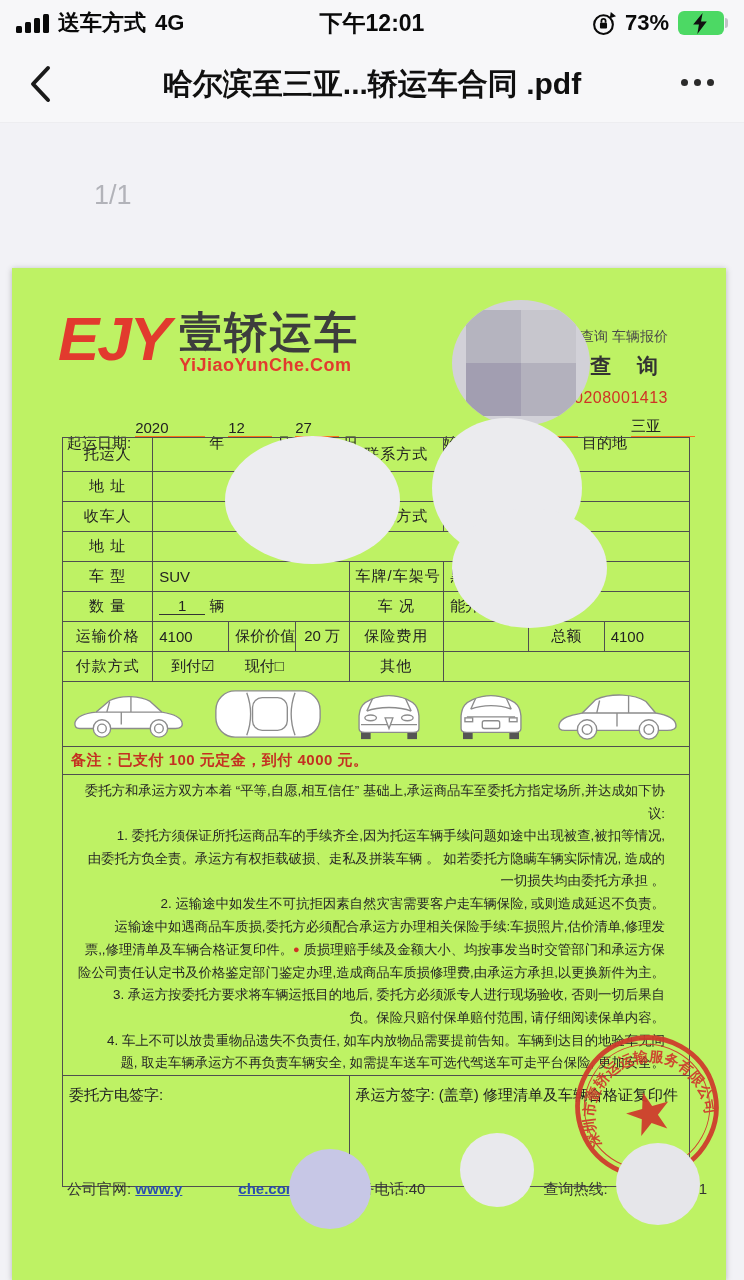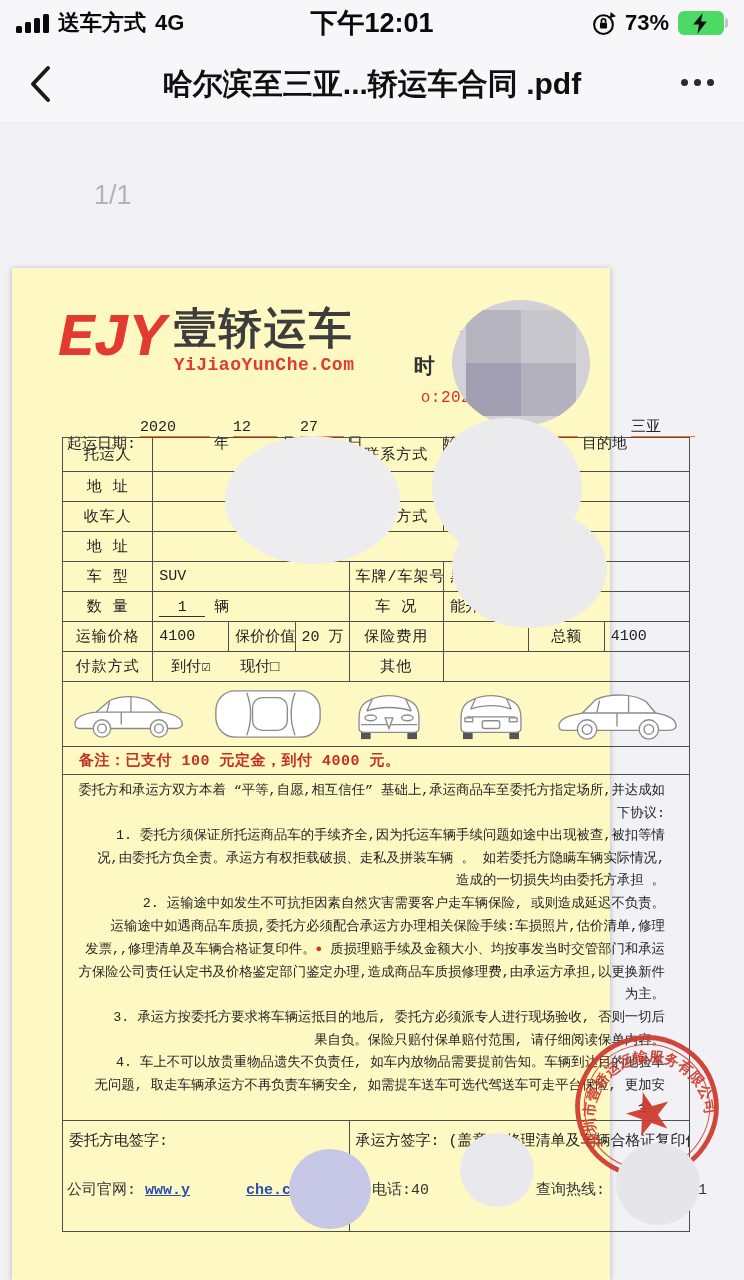--- a/index.html
+++ b/index.html
@@ -3,21 +3,21 @@
 <meta charset="utf-8">
 <style>
   html,body{margin:0;padding:0;}
   body{width:744px;height:1280px;position:relative;overflow:hidden;
        background:#f2f2f6;font-family:"Liberation Sans","DejaVu Sans",sans-serif;color:#222;}
 
   
   .statusbar{position:absolute;left:0;top:0;width:744px;height:46px;background:#f7f7f9;
              display:flex;align-items:center;justify-content:space-between;padding:0 16px;box-sizing:border-box;}
   .sb-left,.sb-right{display:flex;align-items:center;gap:9px;font-size:22px;font-weight:bold;color:#0a0a0a;}
-  .sb-time{position:absolute;left:0;right:0;text-align:center;font-size:27px;font-weight:bold;color:#0a0a0a;}
+  .sb-time{position:absolute;left:0;right:0;text-align:center;font-size:23px;font-weight:bold;color:#0a0a0a;}
   .signal{display:inline-flex;align-items:flex-end;gap:3px;height:20px;}
   .signal i{display:block;width:6px;background:#0a0a0a;border-radius:1.5px;}
   .signal i:nth-child(1){height:7px}.signal i:nth-child(2){height:11px}
   .signal i:nth-child(3){height:15px}.signal i:nth-child(4){height:19px}
   .battery{display:inline-flex;align-items:center;}
   .bat-body{width:46px;height:24px;border-radius:6px;background:#4cd964;position:relative;overflow:hidden;}
   .bat-body svg{position:absolute;left:14px;top:2px;}
   .bat-nub{width:3px;height:10px;background:#c2c2c7;border-radius:0 3px 3px 0;margin-left:1px;}
 
   
@@ -25,22 +25,22 @@
           display:flex;align-items:center;border-bottom:1px solid #ededf0;}
   .nav-title{position:absolute;left:80px;right:80px;text-align:center;font-size:30px;font-weight:bold;color:#101010;
              white-space:nowrap;overflow:hidden;}
   .back{position:absolute;left:28px;top:18px;cursor:pointer;}
   .more{position:absolute;right:30px;top:33px;display:flex;gap:6px;cursor:pointer;}
   .more i{width:7px;height:7px;border-radius:50%;background:#2b2b2b;}
 
   .pager{position:absolute;left:94px;top:180px;font-size:27px;color:#b2b3b9;}
 
   
-  .document{position:absolute;left:12px;top:268px;width:598px;height:1012px;background:#fef9c3;
-            box-shadow:0 1px 6px rgba(0,0,0,.25);font-family:Liberation Mono, monospace;}
+  .document{position:absolute;left:12px;top:268px;width:714px;height:1012px;background:#bef264;
+            box-shadow:0 1px 6px rgba(0,0,0,.25);}
   .logo{position:absolute;left:46px;top:42px;display:flex;align-items:flex-start;gap:10px;}
   .logo-mark{font-size:62px;line-height:58px;font-weight:bold;font-style:italic;color:#e23a2e;letter-spacing:-2px;}
   .logo-name{font-size:43px;line-height:44px;font-weight:bold;color:#3d3d3d;letter-spacing:2px;}
   .logo-site{font-size:18px;font-weight:bold;color:#e23a2e;letter-spacing:.5px;margin-top:1px;}
   .head-right{position:absolute;right:58px;top:60px;text-align:right;}
   .hr1{font-size:14px;color:#4a4a4a;}
   .hr2{font-size:21px;color:#333;letter-spacing:10px;margin-top:6px;font-weight:bold;}
   .hr3{font-size:16px;color:#cf3425;margin-top:9px;letter-spacing:.5px;}
 
   .daterow{position:absolute;left:55px;top:133px;width:632px;display:flex;align-items:flex-end;font-size:15px;color:#222;}
@@ -49,21 +49,21 @@
   .u70{min-width:70px}.u44{min-width:44px}.u86{min-width:86px}.u64{min-width:64px}
 
   .ctable{position:absolute;left:50px;top:169px;width:628px;border-collapse:collapse;table-layout:fixed;}
   .ctable td{border:1px solid #4f4f4f;font-size:15px;color:#222;padding:0 6px;white-space:nowrap;overflow:hidden;margin-left:32px;}
   tr.h1>td{height:33px} tr.h2>td{height:29px}
   tr.cars>td{height:64px} tr.remark>td{height:27px} tr.sign>td{height:100px;vertical-align:top;padding-top:10px;}
   .lb{text-align:center;letter-spacing:1px;}
   .vl{padding-left:14px;}
   .ctr{text-align:center;}
   .qnum{display:inline-block;min-width:46px;text-align:center;border-bottom:1px solid #333;}
-  tr.remark>td{color:#c43022;font-weight:bold;padding-left:16px;letter-spacing:.5px;}
+  tr.remark>td{color:#c43022;font-weight:bold;padding-left:8px;letter-spacing:.5px;}
   tr.agree>td{white-space:normal;padding:5px 24px 0 14px;height:268px;vertical-align:top;text-align:right;}
   .agr p{margin:0;font-size:13.4px;line-height:22.6px;color:#262626;}
   .ind{text-indent:2em;}
   .dot{color:#cf3425;font-size:11px;vertical-align:1px;}
   .sign-l{padding-left:30px;}
   .sign-r{padding-left:12px;}
   .carstrip{display:flex;align-items:center;justify-content:space-between;padding:0 2px;}
 
   
   .stamp{position:absolute;left:558px;top:762px;width:154px;height:154px;transform:rotate(-16deg);opacity:.93;}

